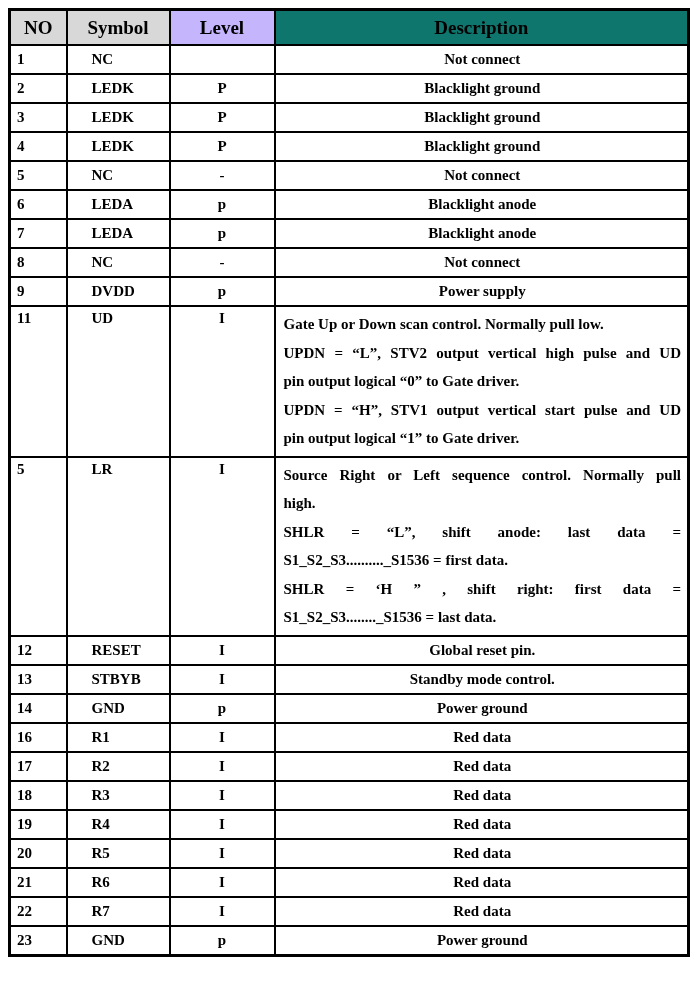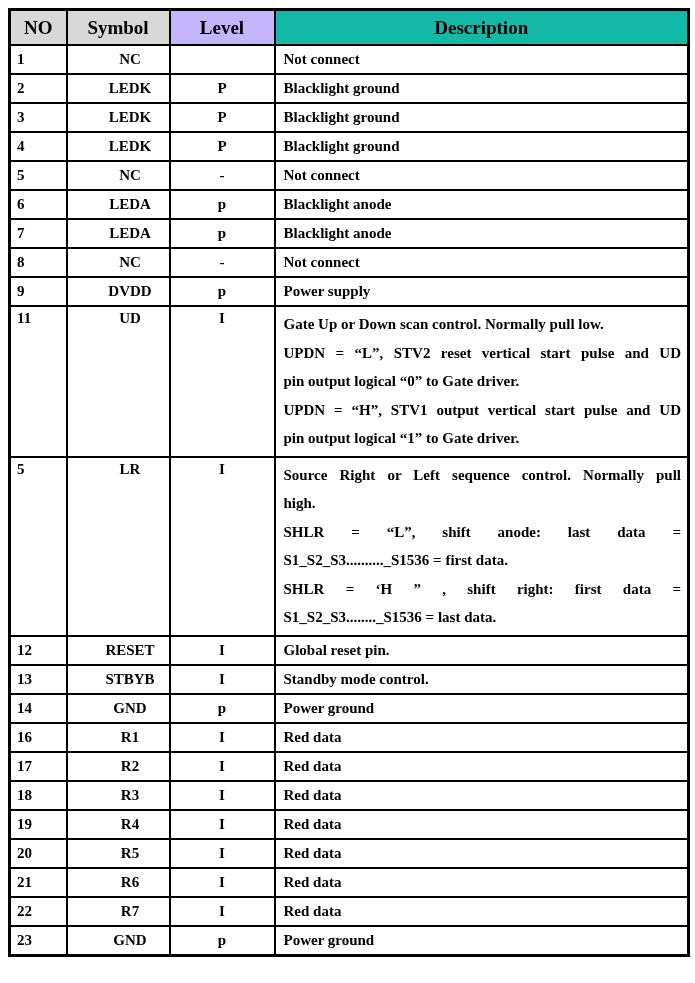--- a/index.html
+++ b/index.html
@@ -40,56 +40,56 @@
   .pin-table td {
     font-size: 15px;
     padding: 0;
   }
   col.c-no     { width: 57px; }
   col.c-symbol { width: 103px; }
   col.c-level  { width: 105px; }
   col.c-desc   { width: 414px; }
 
   td.no     { padding-left: 6px; }
-  td.symbol { padding-left: 24px; text-align: center; }
+  td.symbol { padding-left: 24px; }
   td.level  { text-align: center; }
   td.desc   { padding-left: 8px; padding-right: 6px; }
 
   tr.single td { height: 27px; vertical-align: middle; }
 
   tr.multi td { vertical-align: top; padding-top: 3px; padding-bottom: 3px; }
 
   td.desc .line {
     line-height: 28.5px;
     white-space: nowrap;
   }
   td.desc .line.justify {
     white-space: normal;
     text-align: justify;
     text-align-last: justify;
   }
-  tr.single td.desc .line { line-height: 27px; }
+  tr.single td.desc .line { line-height: 27px; text-align: center; }
 </style>
 </head>
 <body>
 
 <div class="page">
   <table class="pin-table">
     <colgroup>
       <col class="c-no">
       <col class="c-symbol">
       <col class="c-level">
       <col class="c-desc">
     </colgroup>
     <thead>
       <tr>
           <th style="background: rgb(216, 216, 216);">NO</th>
           <th style="background: rgb(216, 216, 216);">Symbol</th>
           <th style="background: #c4b5fd;">Level</th>
-          <th style="background: #14b8a6;">Description</th>
+          <th style="background: #0f766e;">Description</th>
         </tr>
     </thead>
     <tbody>
         <tr class="single">
           <td class="no">1</td>
           <td class="symbol">NC</td>
           <td class="level"></td>
           <td class="desc">
             <div class="line">Not connect</div>
           </td>
@@ -157,21 +157,21 @@
           <td class="desc">
             <div class="line">Power supply</div>
           </td>
         </tr>
         <tr class="multi">
           <td class="no">11</td>
           <td class="symbol">UD</td>
           <td class="level">I</td>
           <td class="desc">
             <div class="line">Gate Up or Down scan control. Normally pull low.</div>
-            <div class="line justify">UPDN = “L”, STV2 reset vertical start pulse and UD</div>
+            <div class="line justify">UPDN = “L”, STV2 output vertical high pulse and UD</div>
             <div class="line">pin output logical “0” to Gate driver.</div>
             <div class="line justify">UPDN = “H”, STV1 output vertical start pulse and UD</div>
             <div class="line">pin output logical “1” to Gate driver.</div>
           </td>
         </tr>
         <tr class="multi">
           <td class="no">5</td>
           <td class="symbol">LR</td>
           <td class="level">I</td>
           <td class="desc">

